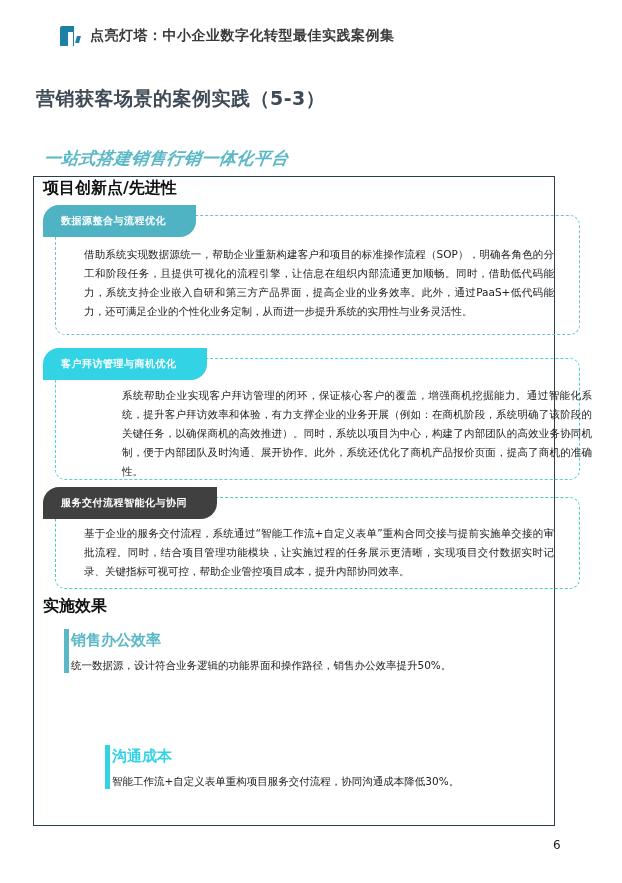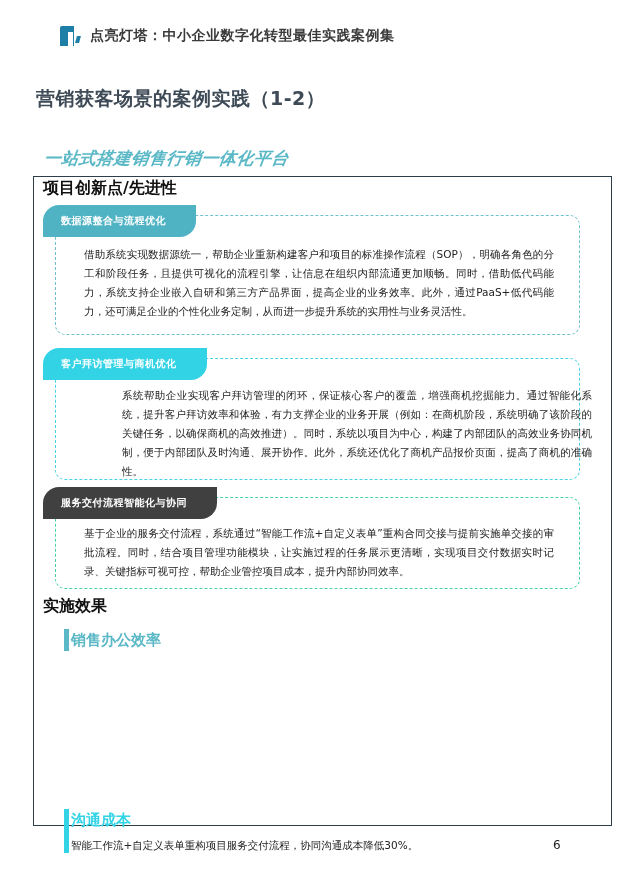--- a/index.html
+++ b/index.html
@@ -10,21 +10,21 @@
   .header { position: absolute; left: 28px; top: 26px; display: flex; align-items: center; padding-left: 32px; }
   .logo { width: 22px; height: 20px; position: relative; margin-right: 8px; }
   .logo .a { position: absolute; left: 0; top: 0; width: 14px; height: 20px; background: #1d7fa6; border-radius: 2px 0 0 0; }
   .logo .b { position: absolute; left: 8px; top: 6px; width: 5px; height: 14px; background: #fff; }
   .logo .c { position: absolute; left: 16px; top: 10px; width: 4px; height: 7px; background: #1d7fa6; transform: skewX(-15deg); }
   .header-title { font-size: 14px; font-weight: bold; color: #3a3a3a; letter-spacing: 0.5px; }
 
   .page-title { position: absolute; left: 36px; top: 86px; font-size: 19px; font-weight: bold; color: #3e4a56; letter-spacing: 0.5px; }
   .subtitle { position: absolute; left: 44px; top: 147px; font-size: 17px; font-weight: bold; font-style: italic; color: #5bb8c6; letter-spacing: 0.5px; transform: skewX(-8deg); }
 
-  .main-box { position: absolute; left: 33px; top: 176px; width: 579px; height: 650px; border: 1px solid #2b3e4a; box-sizing: border-box; }
+  .main-box { position: absolute; left: 33px; top: 176px; width: 522px; height: 650px; border: 1px solid #2b3e4a; box-sizing: border-box; }
   .section-heading { position: absolute; left: 9px; font-size: 16px; font-weight: bold; color: #111; }
 
   .card { position: absolute; left: 21px; width: 525px; border: 1px dashed; border-radius: 10px; box-sizing: border-box; }
   .card-tab { position: absolute; left: 9px; height: 32px; line-height: 32px; padding: 0 30px 0 18px; color: #fff; font-size: 10px; font-weight: bold; border-radius: 16px 0 16px 0; letter-spacing: 0.5px; }
   .card-text { position: absolute; left: 50px; width: 470px; font-size: 10.5px; line-height: 19px; color: #222; text-align: justify; }
 
   .effect { position: absolute; left: 30px; border-left: 5px solid; padding-left: 2px; }
   .effect-title { font-size: 15px; font-weight: bold; line-height: 22px; }
   .effect-text { font-size: 10.5px; color: #222; margin-top: 6px; line-height: 16px; }
 
@@ -35,21 +35,21 @@
 
 <div class="header">
   <div class="logo">
     <div class="a"></div>
       <div class="b"></div>
       <div class="c"></div>
   </div>
   <div class="header-title">点亮灯塔：中小企业数字化转型最佳实践案例集</div>
 </div>
 
-<div class="page-title">营销获客场景的案例实践（1-2）</div>
+<div class="page-title">营销获客场景的案例实践（5-3）</div>
 <div class="subtitle">一站式搭建销售行销一体化平台</div>
 
 <div class="main-box">
   <div class="section-heading" style="top:1px;">项目创新点/先进性</div>
 
   <div class="card" style="top:38px; height:120px; border-color:#6fc0cc;"></div>
   <div class="card-tab" style="top:28px; background:#4fb3c4;">数据源整合与流程优化</div>
   <div class="card-text" style="top:68px;">借助系统实现数据源统一，帮助企业重新构建客户和项目的标准操作流程（SOP），明确各角色的分工和阶段任务，且提供可视化的流程引擎，让信息在组织内部流通更加顺畅。同时，借助低代码能力，系统支持企业嵌入自研和第三方产品界面，提高企业的业务效率。此外，通过PaaS+低代码能力，还可满足企业的个性化业务定制，从而进一步提升系统的实用性与业务灵活性。</div>
 
   <div class="card" style="top:181px; height:122px; border-color:#46d4e4;"></div>
@@ -57,22 +57,23 @@
   <div class="card-text" style="top:209px;margin-left:38px;">系统帮助企业实现客户拜访管理的闭环，保证核心客户的覆盖，增强商机挖掘能力。通过智能化系统，提升客户拜访效率和体验，有力支撑企业的业务开展（例如：在商机阶段，系统明确了该阶段的关键任务，以确保商机的高效推进）。同时，系统以项目为中心，构建了内部团队的高效业务协同机制，便于内部团队及时沟通、展开协作。此外，系统还优化了商机产品报价页面，提高了商机的准确性。</div>
 
   <div class="card" style="top:320px; height:92px; border-color:#47d3a0;"></div>
   <div class="card-tab" style="top:310px; background:#404040;">服务交付流程智能化与协同</div>
   <div class="card-text" style="top:347px;">基于企业的服务交付流程，系统通过“智能工作流+自定义表单”重构合同交接与提前实施单交接的审批流程。同时，结合项目管理功能模块，让实施过程的任务展示更清晰，实现项目交付数据实时记录、关键指标可视可控，帮助企业管控项目成本，提升内部协同效率。</div>
 
   <div class="section-heading" style="top:419px;">实施效果</div>
 
   <div class="effect" style="top:452px; border-color:#5bb8c6;">
     <div class="effect-title" style="color:#5bb8c6;">销售办公效率</div>
+    <div class="effect-text">统一数据源，设计符合业务逻辑的功能界面和操作路径，销售办公效率提升50%。</div>
   </div>
 
 
-  <div class="effect" style="top:632px; border-color:#33d3e6;">
+  <div class="effect" style="top:568px; border-color:#33d3e6;margin-left:41px;">
     <div class="effect-title" style="color:#33d3e6;">沟通成本</div>
     <div class="effect-text">智能工作流+自定义表单重构项目服务交付流程，协同沟通成本降低30%。</div>
   </div>
 </div>
 
 <div class="page-number">6</div>
 
 </body></html>

